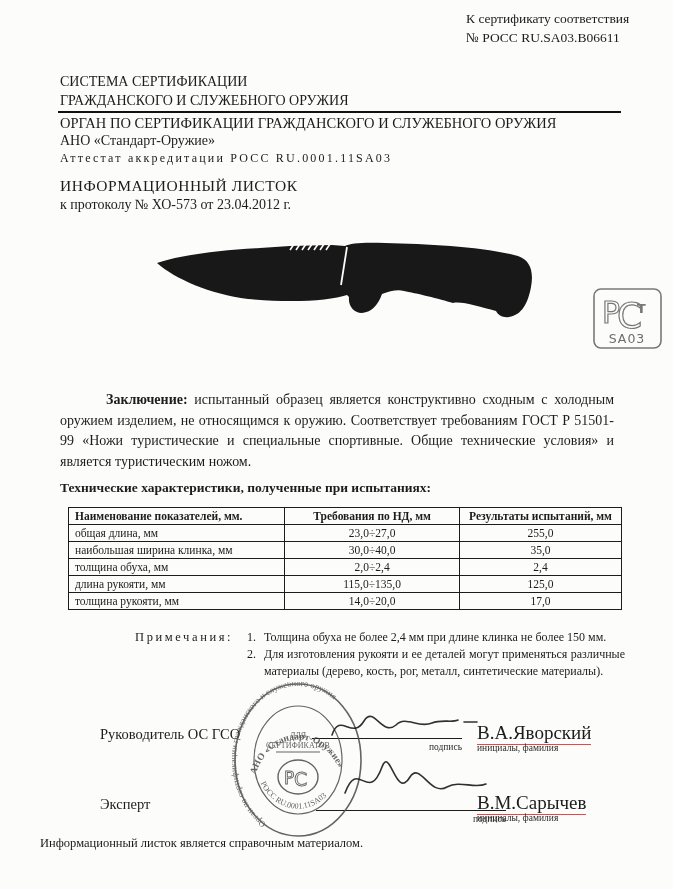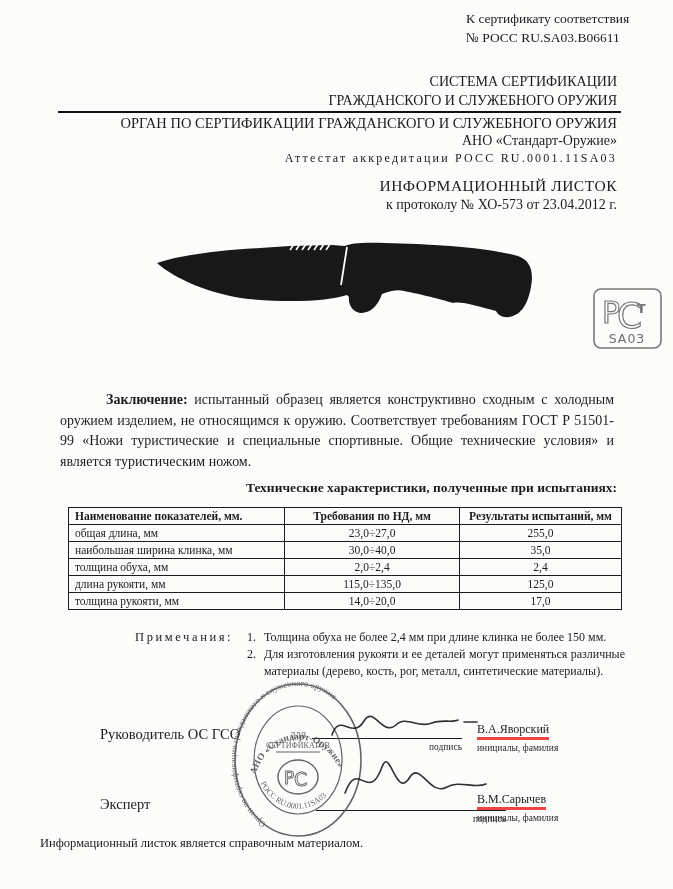--- a/index.html
+++ b/index.html
@@ -1,20 +1,20 @@
 <!DOCTYPE html>
 <html><head>
 <meta charset="utf-8">
 <style>
   html,body{margin:0;padding:0;}
   body{background:#e8e8e8;font-family:"Liberation Serif","DejaVu Serif",serif;}
   .page{position:relative;width:673px;height:889px;background:#fcfcfb;margin:0 auto;
         overflow:hidden;color:#1c1c1c;}
   .abs{position:absolute;}
-  .center{text-align:right;}
+  .center{text-align:left;}
   
   .cert-ref{left:466px;top:9px;width:200px;font-size:13.5px;line-height:19px;}
   
   .h-line1{left:60px;top:74px;width:557px;font-size:14px;}
   .h-line2{left:60px;top:93px;width:557px;font-size:14px;}
   .h-rule{left:58px;top:111px;width:563px;height:0;border-top:2.4px solid #111;}
   .h-line3{left:60px;top:115px;width:557px;font-size:14.5px;}
   .h-line4{left:60px;top:133px;width:557px;font-size:14px;}
   .h-line5{left:60px;top:151px;width:557px;font-size:12px;letter-spacing:2.2px;}
   .doc-title{left:60px;top:177px;width:557px;font-size:15.5px;letter-spacing:.5px;}
@@ -47,21 +47,21 @@
   .n1{top:629px;} .n2{top:646px;}
   
   .role{left:100px;font-size:14.5px;}
   .role1{top:726px;} .role2{top:796px;}
   .sigline{border-bottom:1px solid #1c1c1c;}
   .sigline1{left:312px;top:712px;width:150px;height:26px;}
   .sigline2{left:316px;top:784px;width:190px;height:26px;}
   .sigcap{font-size:9.5px;color:#2a2a2a;text-align:right;}
   .sigcap1{left:312px;top:742px;width:150px;}
   .sigcap2{left:316px;top:814px;width:190px;}
-  .sig-name{font-size:12px;border-bottom:3px solid #ef4444;padding-bottom:0;}
+  .sig-name{font-size:19px;border-bottom:1px solid #ef4444;padding-bottom:0;}
   .name1{left:477px;top:722px;} .name2{left:477px;top:792px;}
   .namecap{font-size:9.5px;color:#2a2a2a;}
   .namecap1{left:477px;top:743px;} .namecap2{left:477px;top:813px;}
   .stamp{left:228px;top:682px;opacity:.88;}
   .sig-strokes{left:300px;top:693px;}
   
   .footer{left:40px;top:836px;width:600px;font-size:12.5px;text-align:left;}
 </style>
 </head>
 <body>

